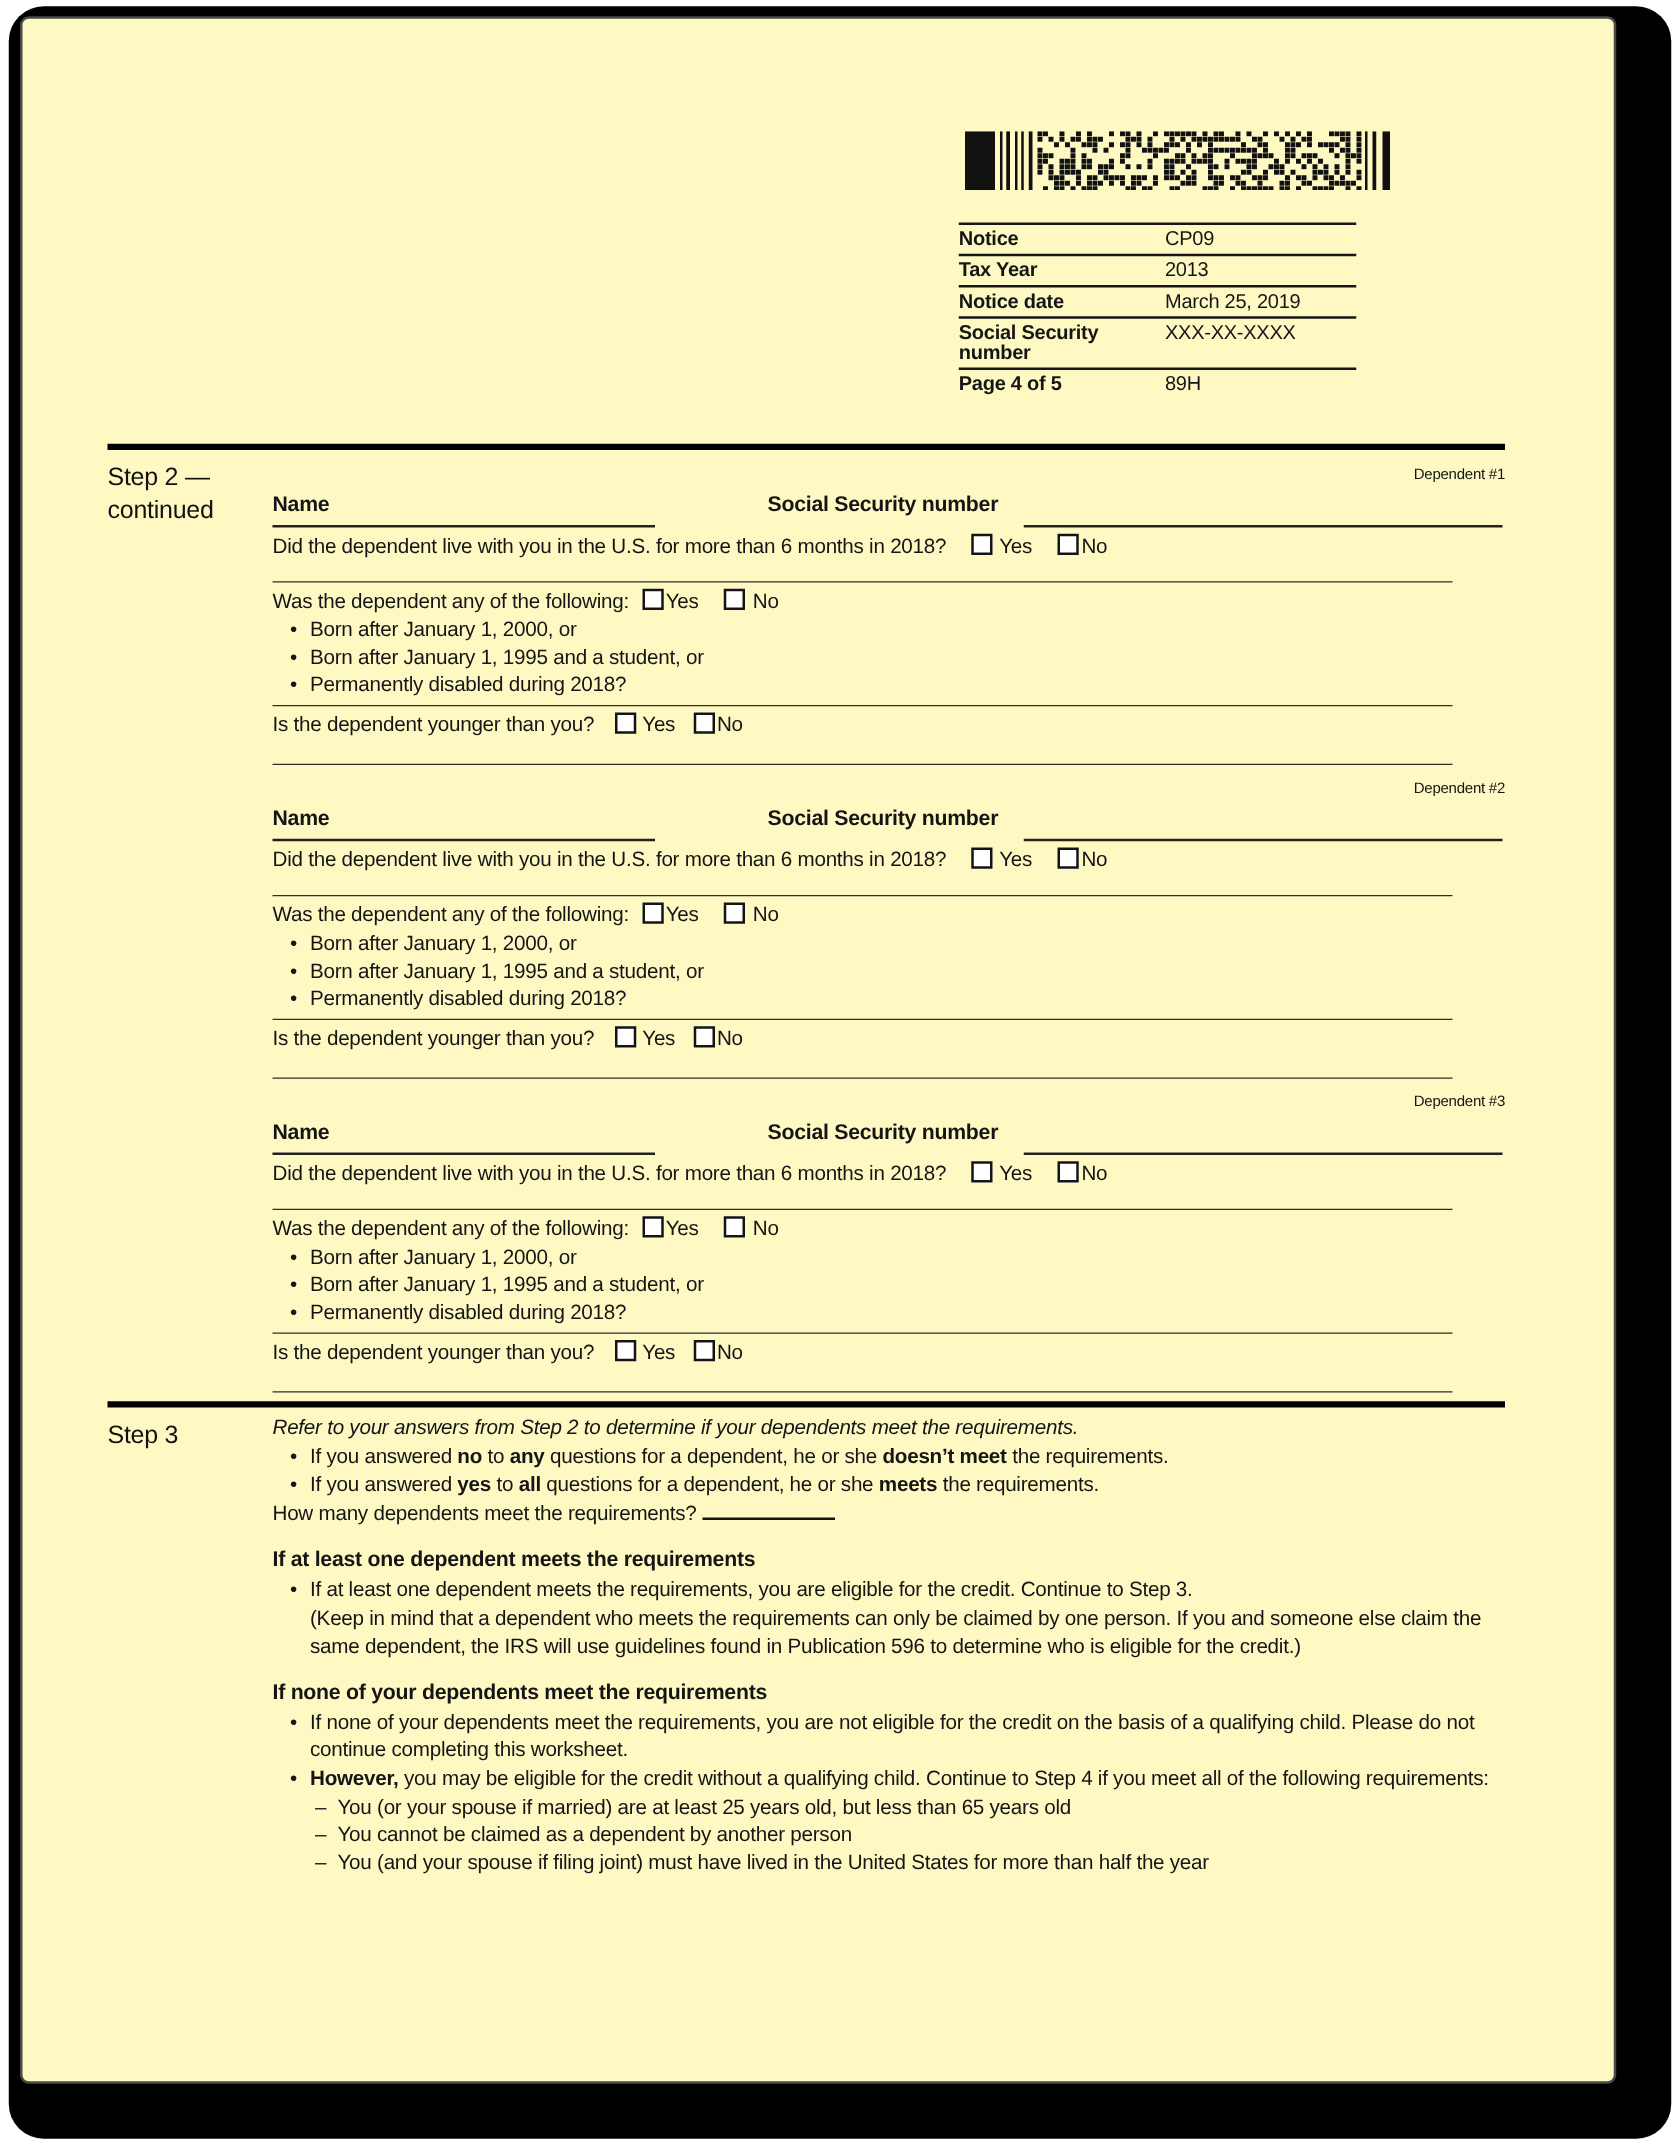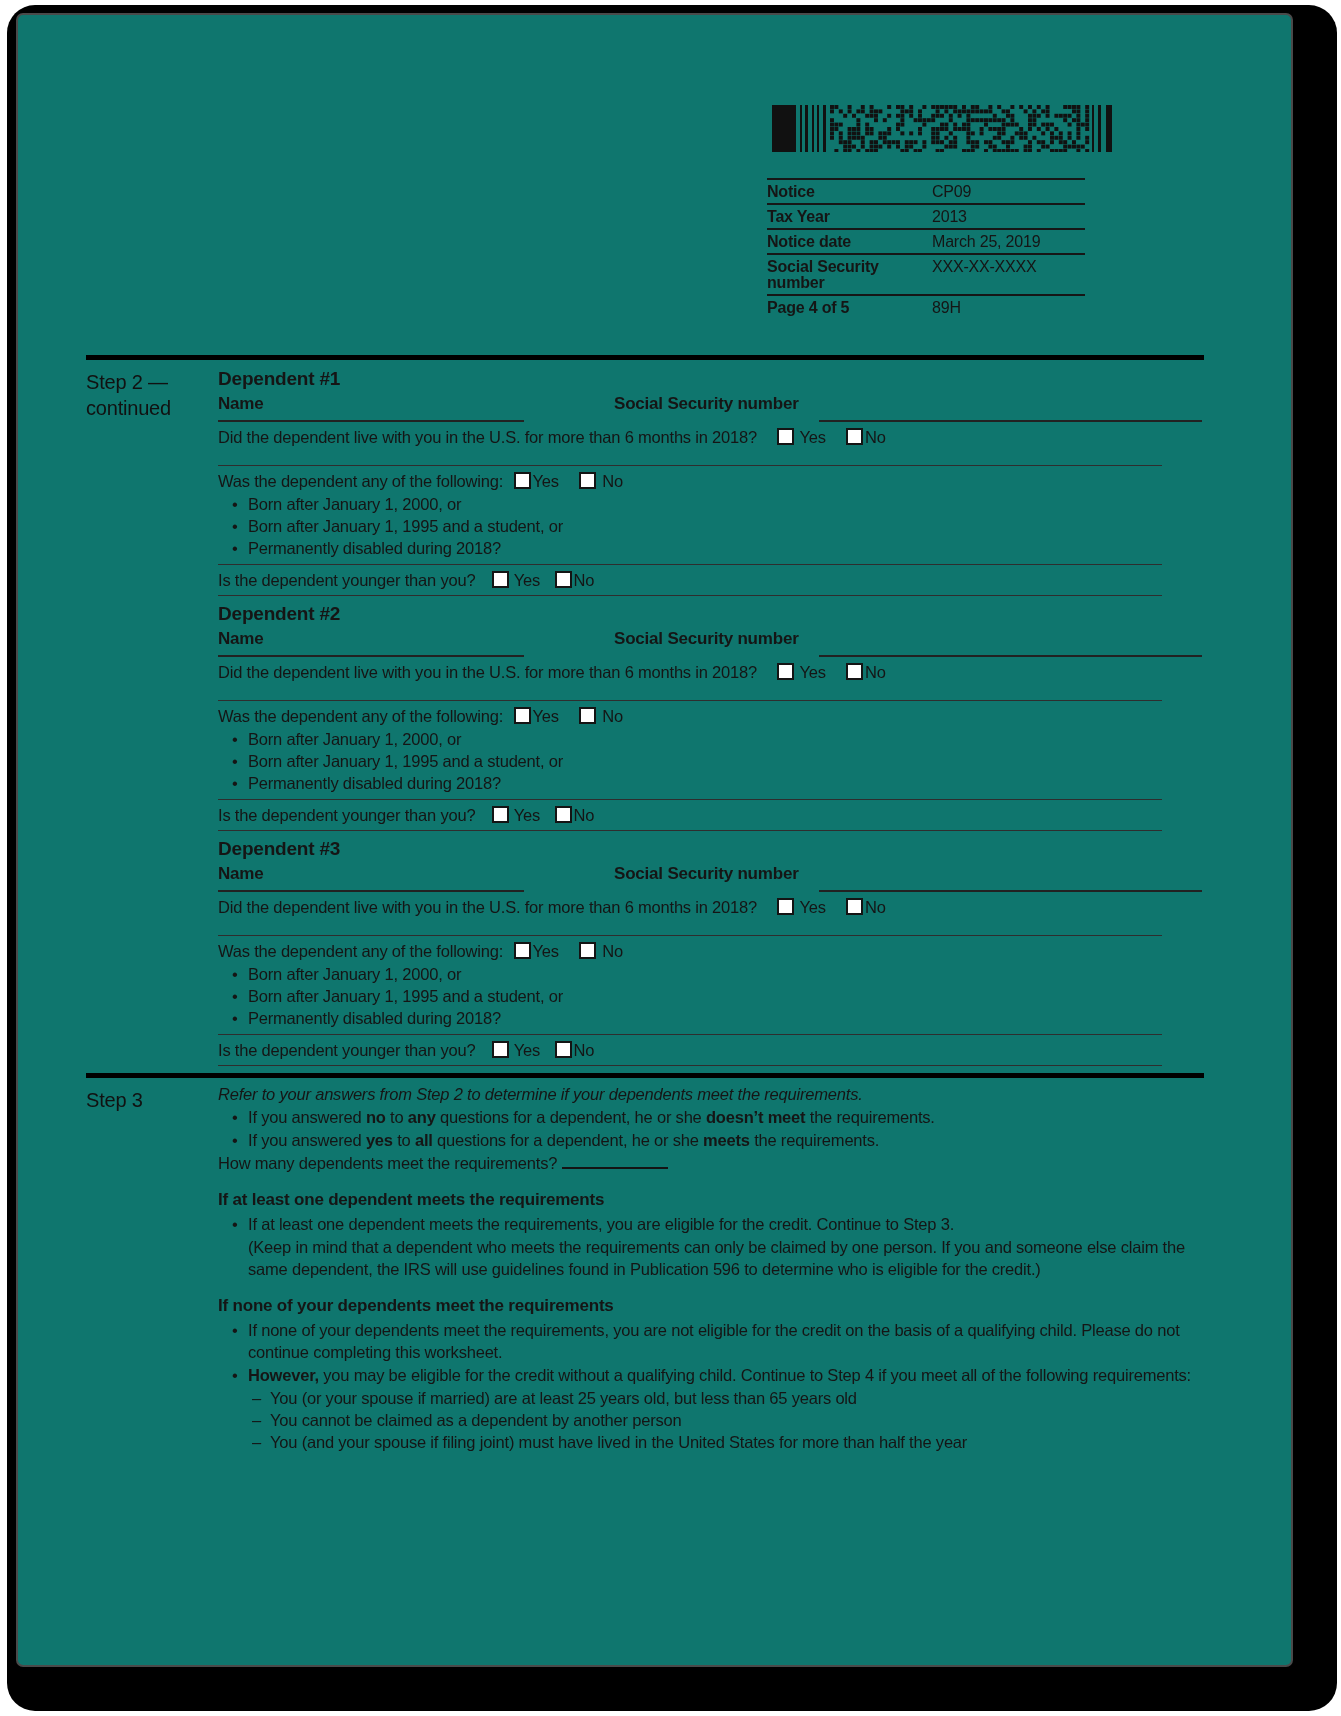--- a/index.html
+++ b/index.html
@@ -7,49 +7,49 @@
     width:1341px;height:1716px;position:relative;overflow:hidden;background:#ffffff;
     font-family:"Liberation Sans", sans-serif;color:#151515;
     letter-spacing:-0.2px;
   }
   .page-shadow{
     position:absolute;left:7px;top:5px;width:1330px;height:1706px;
     background:#000;border-radius:28px;
   }
   .page{
     position:absolute;left:16px;top:13px;width:1277px;height:1654px;
-    background:#0f766e;border:2px solid #4a4a4a;border-radius:7px;box-sizing:border-box;
+    background:#fef9c3;border:2px solid #4a4a4a;border-radius:7px;box-sizing:border-box;
   }
   
   .barcode{position:absolute;left:754px;top:90px;width:342px;height:47px;}
   .hdr-table{position:absolute;left:749px;top:163px;width:318px;font-size:16px;line-height:1;}
   .hdr-row{display:flex;border-top:2px solid #161616;padding:4px 0 3px;align-items:baseline;}
   .hdr-row:last-child{border-bottom:none;}
   .hdr-label{font-weight:bold;width:165px;flex:0 0 165px;}
   .hdr-value{flex:1;}
   
   .ws{position:absolute;left:68px;top:340px;width:1118px;}
   .rule-thick{height:5px;background:#000;}
   .section{display:flex;}
   .stepcol{width:132px;flex:0 0 132px;padding-top:9px;font-size:20px;line-height:26px;color:#111;}
   .maincol{flex:1;padding-top:5px;font-size:16.5px;line-height:22px;}
   
-  .dep-title{font-weight:bold;font-size:19px;margin:3px 0 0;}
+  .dep-title{font-weight:normal;font-size:12px;margin:3px 0 0;text-align:right;}
   .namerow{position:relative;height:32px;margin-bottom:1px;}
   .name-label,.ssn-label{position:absolute;bottom:7px;font-weight:bold;font-size:17px;text-align:center;}
   .name-label{left:0;}
   .ssn-label{left:396px;}
   .name-line{position:absolute;left:0;bottom:0;width:306px;border-bottom:2px solid #222;}
   .ssn-line{position:absolute;left:601px;right:2px;bottom:0;border-bottom:2px solid #222;}
   .qrow{width:944px;border-bottom:1.5px solid #2e2e2e;padding:3px 0 17px;}
   .wasrow{padding:4px 0 0;}
   .blist{width:944px;border-bottom:1.5px solid #2e2e2e;padding:1px 0 5px;}
   .bitem{padding-left:30px;position:relative;}
   .bitem::before{content:"\2022";position:absolute;left:14px;}
-  .youngrow{width:944px;border-bottom:1.5px solid #2e2e2e;padding:4px 0 4px;margin-bottom:7px;}
+  .youngrow{width:944px;border-bottom:1.5px solid #2e2e2e;padding:4px 0 20px;margin-bottom:7px;}
   .cb{display:inline-block;width:13px;height:13px;border:2px solid #141414;background:#fff;
       vertical-align:-2px;box-sizing:content-box;}
   .ml16{margin-left:16px;} .ml12{margin-left:12px;} .ml10{margin-left:10px;} .ml6{margin-left:6px;}
   .mr6{margin-right:6px;} .mr5{margin-right:5px;} .mr2{margin-right:2px;}
   
   .s3{width:905px;}
   .s3 .line{margin:0 0 1px;font-style:italic;}
   .s3-bullet{padding-left:30px;position:relative;margin:0 0 1px;}
   .s3-bullet::before{content:"\2022";position:absolute;left:14px;}
   .s3-note{padding-left:30px;margin:0 0 1px;}

